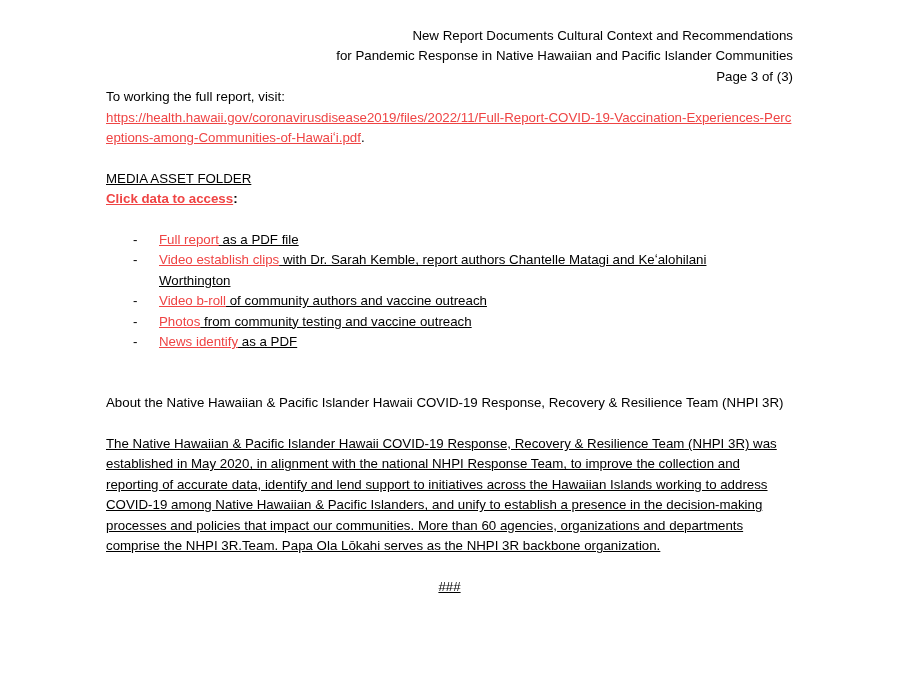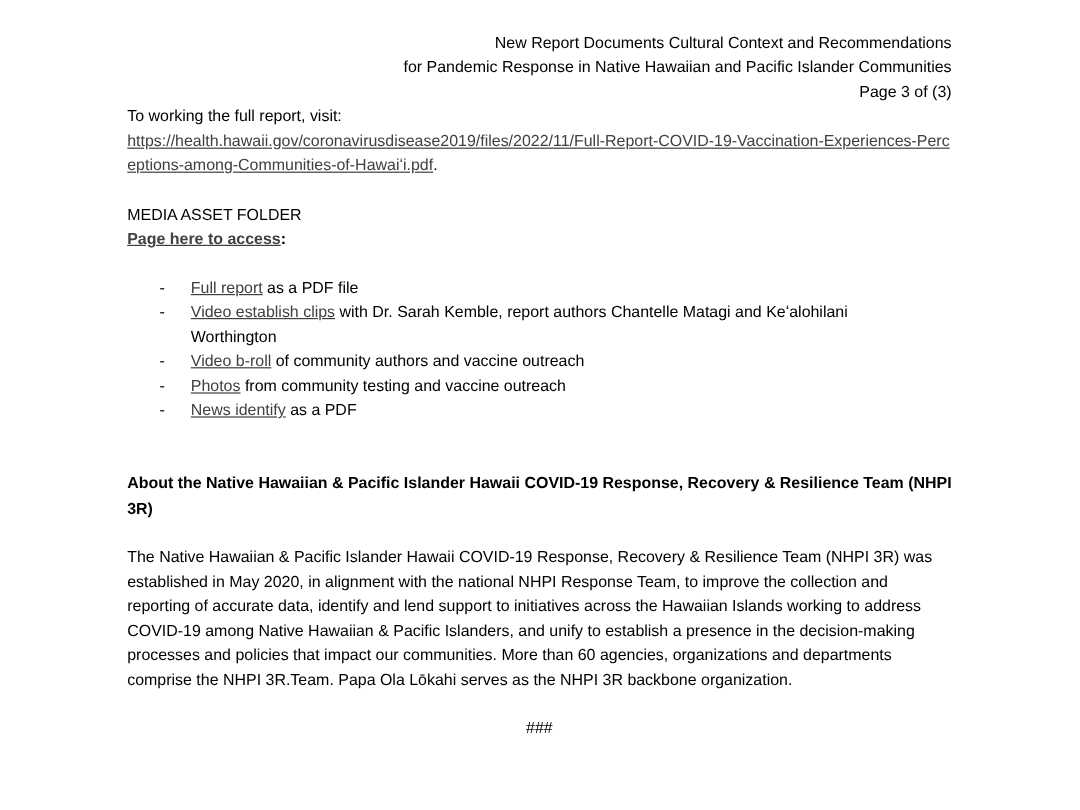--- a/index.html
+++ b/index.html
@@ -16,58 +16,58 @@
     color: #000000;
     font-family: "Liberation Sans", "DejaVu Sans", sans-serif;
     font-size: 13.3px;
     line-height: 20.4px;
     padding: 26px 107px 0 106px;
     overflow: hidden;
   }
   p, div { margin: 0; }
   .header { text-align: right; }
   .link {
-    color: #404040;
+    color: #ef4444;
     text-decoration: underline;
     cursor: pointer;
   }
   .link-bold { font-weight: bold; }
   .url-block { word-break: break-all; }
-  .gap-1 { margin-top: 20.4px; }
+  .gap-1 { margin-top: 20.4px; text-decoration: underline; }
   .gap-2 { margin-top: 40.8px; }
   .asset-list { padding-right: 30px; }
   .asset-item {
     position: relative;
     padding-left: 53px;
   }
   .dash {
     position: absolute;
     left: 27px;
     top: 0;
   }
-  .about-heading { font-weight: bold; }
+  .about-heading { font-weight: normal; }
   .end-mark { text-align: center; }
 </style>
 </head>
 <body>
 
 <div class="page">
 
   <div class="header">
     <div>New Report Documents Cultural Context and Recommendations</div>
     <div>for Pandemic Response in Native Hawaiian and Pacific Islander Communities</div>
     <div>Page 3 of (3)</div>
   </div>
 
   <p>To working the full report, visit:</p>
 
   <p class="url-block"><a class="link">https://health.hawaii.gov/coronavirusdisease2019/files/2022/11/Full-Report-COVID-19-Vaccination-Experiences-Perceptions-among-Communities-of-Hawaiʻi.pdf</a><span>.</span></p>
 
   <p class="gap-1">MEDIA ASSET FOLDER</p>
-  <p><a class="link link-bold">Page here to access</a><span class="link-bold">:</span></p>
+  <p><a class="link link-bold">Click data to access</a><span class="link-bold">:</span></p>
 
   <div class="asset-list gap-1">
     <div class="asset-item">
       <span class="dash">-</span><a class="link">Full report</a><span> as a PDF file</span>
     </div>
     <div class="asset-item">
       <span class="dash">-</span><a class="link">Video establish clips</a><span> with Dr. Sarah Kemble, report authors Chantelle Matagi and Keʻalohilani Worthington</span>
     </div>
     <div class="asset-item">
       <span class="dash">-</span><a class="link">Video b-roll</a><span> of community authors and vaccine outreach</span>

